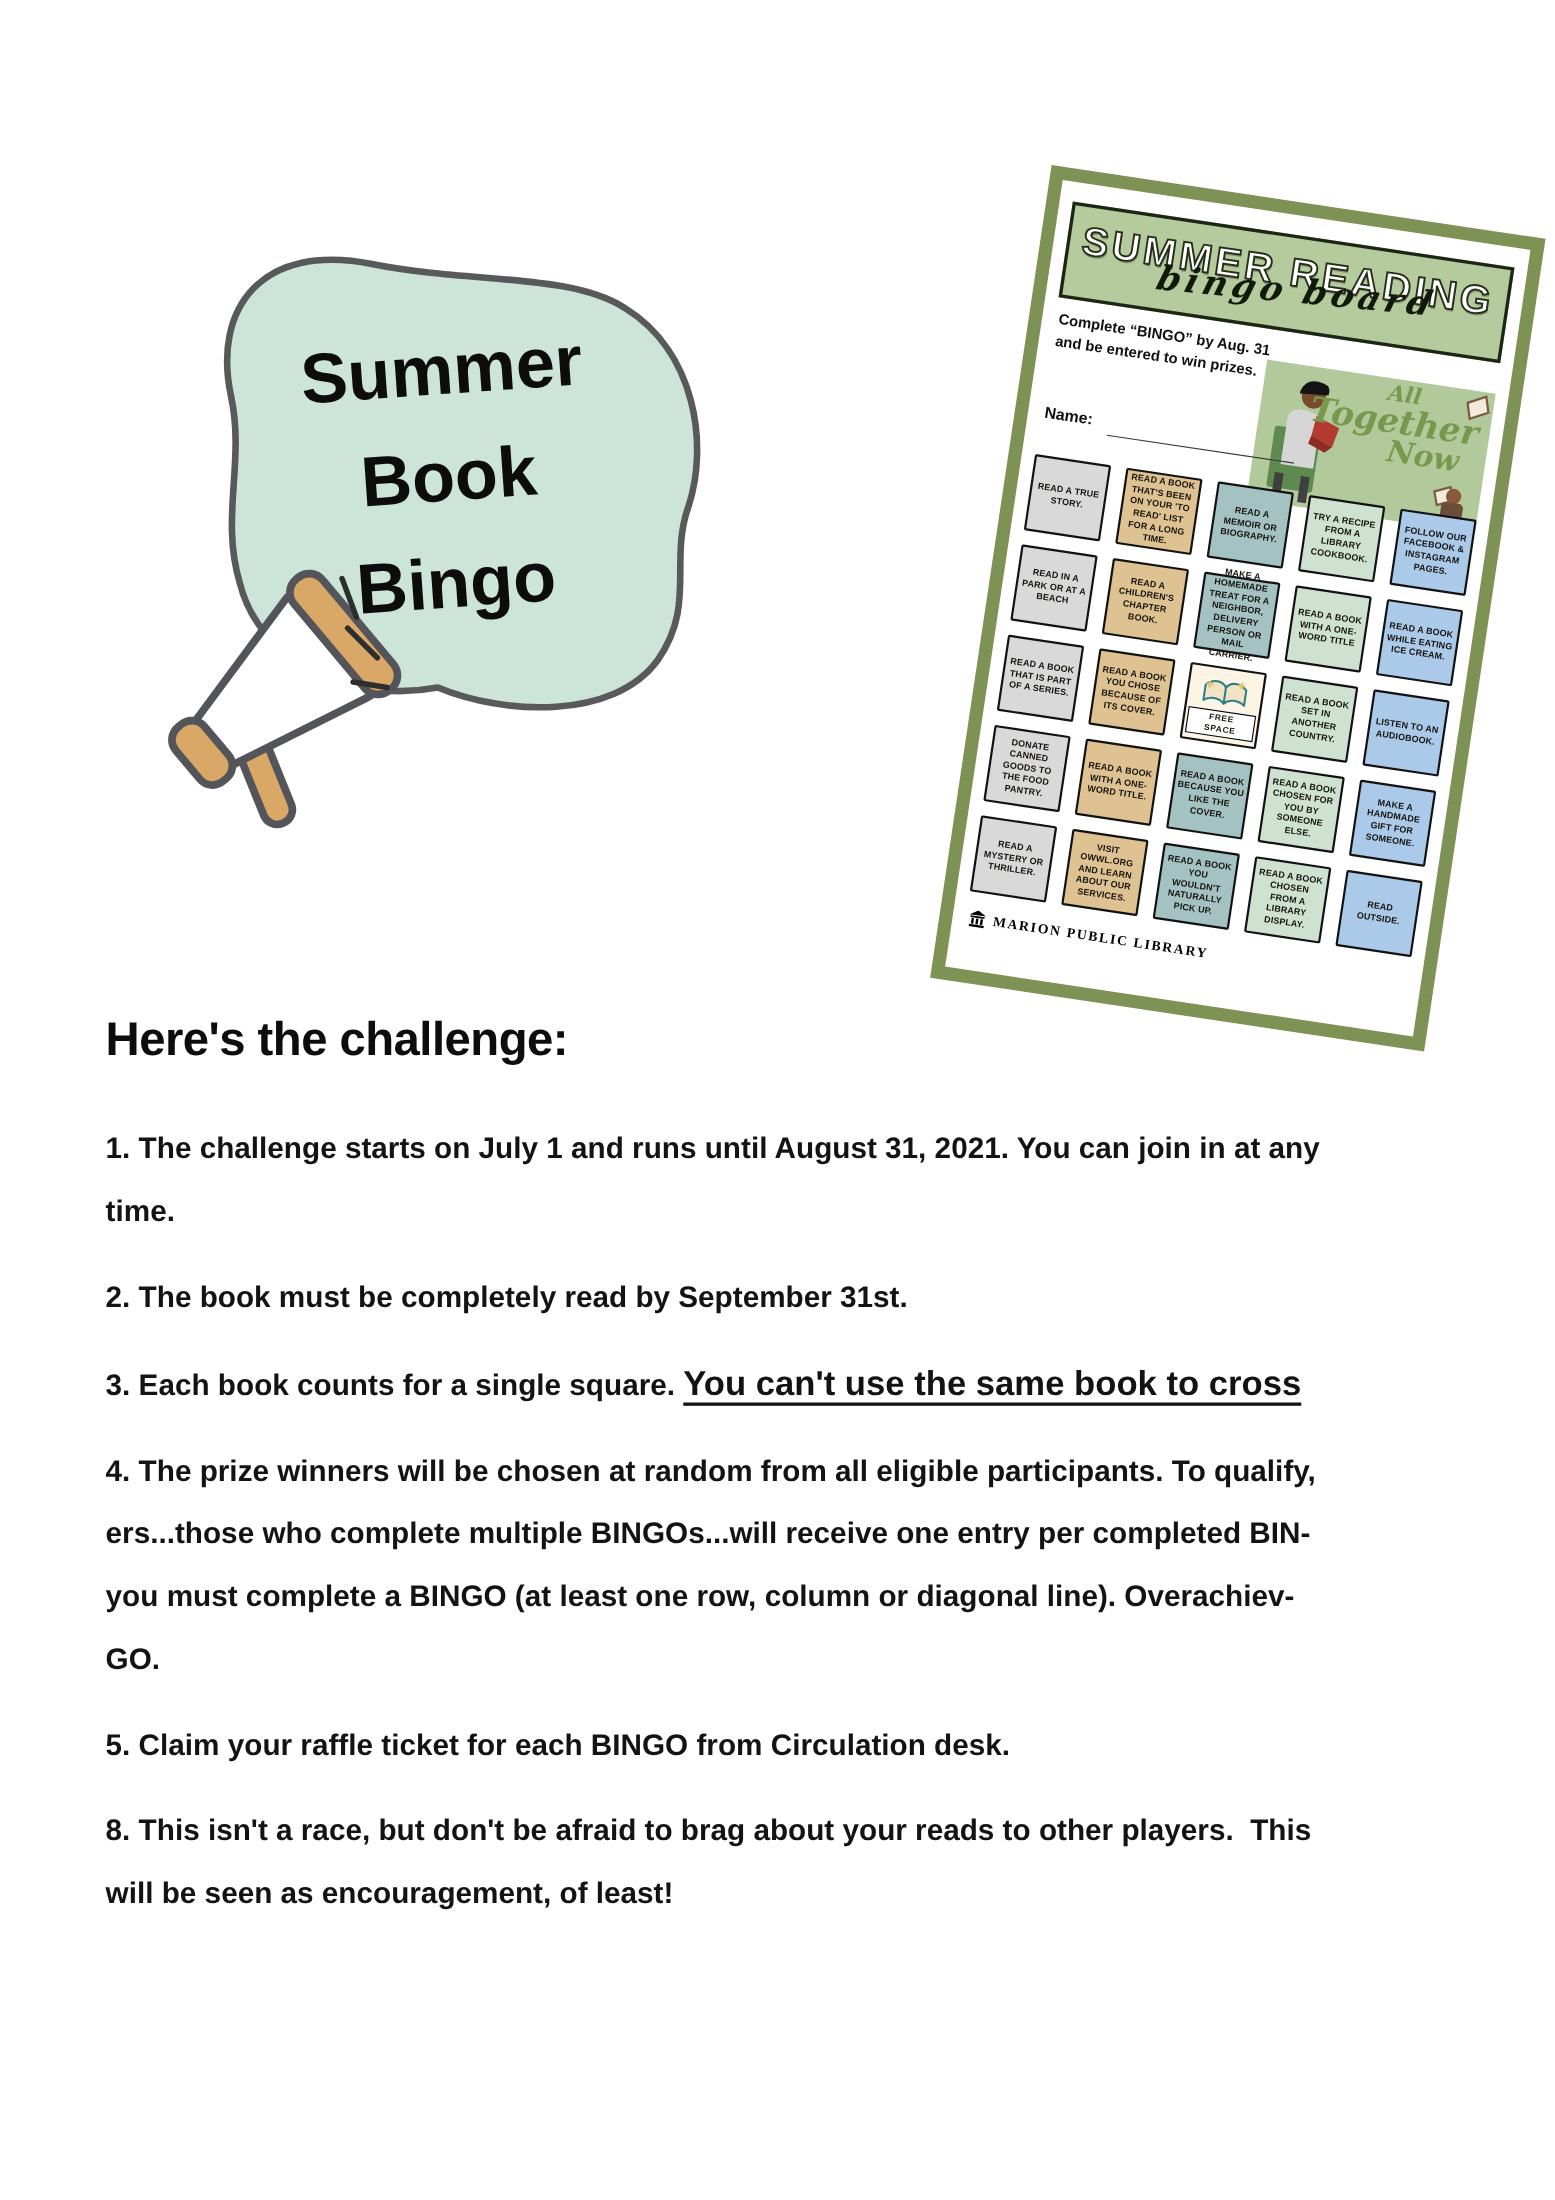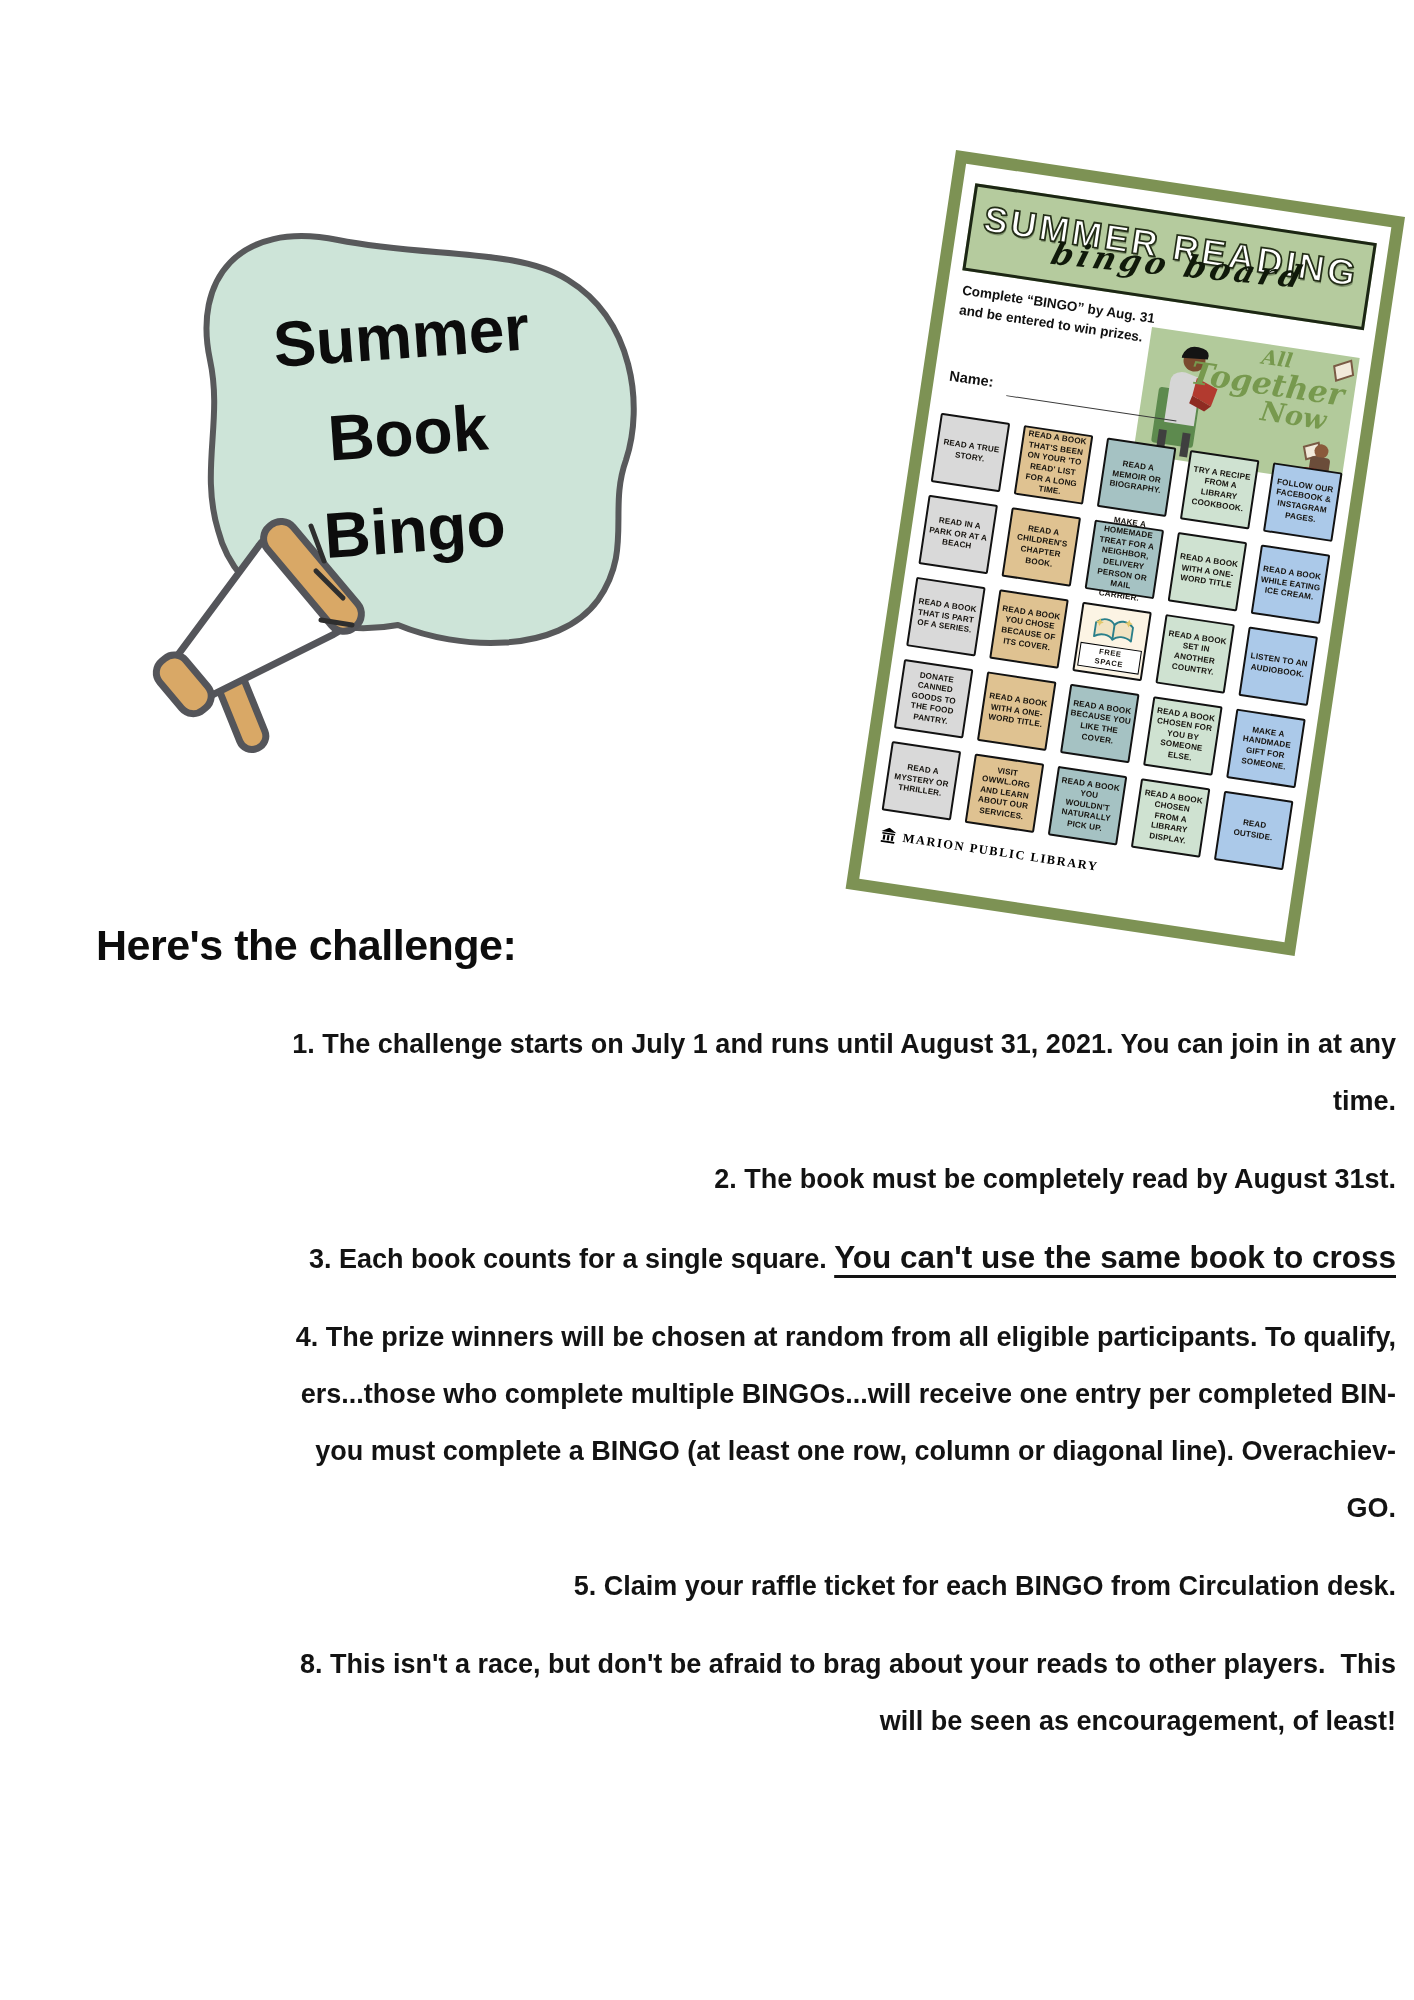--- a/index.html
+++ b/index.html
@@ -60,21 +60,21 @@
   .free-label{border:1.5px solid #000;background:#fff;font-size:7.6px;font-weight:bold;letter-spacing:.6px;padding:1px 4px;}
   .library-footer{position:absolute;left:4px;top:658px;display:flex;align-items:center;gap:6px;}
   .library-footer span{
     font-family:"Liberation Serif",serif;font-weight:bold;font-size:12.5px;
     letter-spacing:1.6px;color:#000;white-space:nowrap;
   }
   
   .challenge{position:absolute;left:96px;top:921px;width:1300px;}
   .challenge h1{font-size:43px;margin:0 0 46px 0;font-weight:bold;color:#0d0d0d;letter-spacing:-.5px;}
   .para{margin:0 0 21px 0;}
-  .line{white-space:pre;font-size:27px;font-weight:bold;line-height:57px;color:#131313;text-align:right;}
+  .line{white-space:pre;font-size:27px;font-weight:bold;line-height:57px;color:#131313;}
   .line .u{font-size:31.5px;text-decoration:underline;text-decoration-thickness:2.5px;text-underline-offset:7px;}
 </style>
 </head>
 <body>
 
 <div class="figure-wrap">
   <svg width="580" height="600" viewBox="0 0 580 600">
     <path d="M250 30
          C150 10 105 70 122 150
          C135 210 112 260 130 320
@@ -197,21 +197,21 @@
 </div>
 
 <div class="challenge">
   <h1>Here's the challenge:</h1>
   <div>
       <div class="para">
         <div class="line">1. The challenge starts on July 1 and runs until August 31, 2021. You can join in at any</div>
         <div class="line">time.</div>
       </div>
       <div class="para">
-        <div class="line">2. The book must be completely read by August 31st.</div>
+        <div class="line">2. The book must be completely read by September 31st.</div>
       </div>
       <div class="para">
         <div class="line"><span>3. Each book counts for a single square. </span><span class="u">You can't use the same book to cross</span></div>
       </div>
       <div class="para">
         <div class="line">4. The prize winners will be chosen at random from all eligible participants. To qualify,</div>
         <div class="line">ers...those who complete multiple BINGOs...will receive one entry per completed BIN-</div>
         <div class="line">you must complete a BINGO (at least one row, column or diagonal line). Overachiev-</div>
         <div class="line">GO.</div>
       </div>

